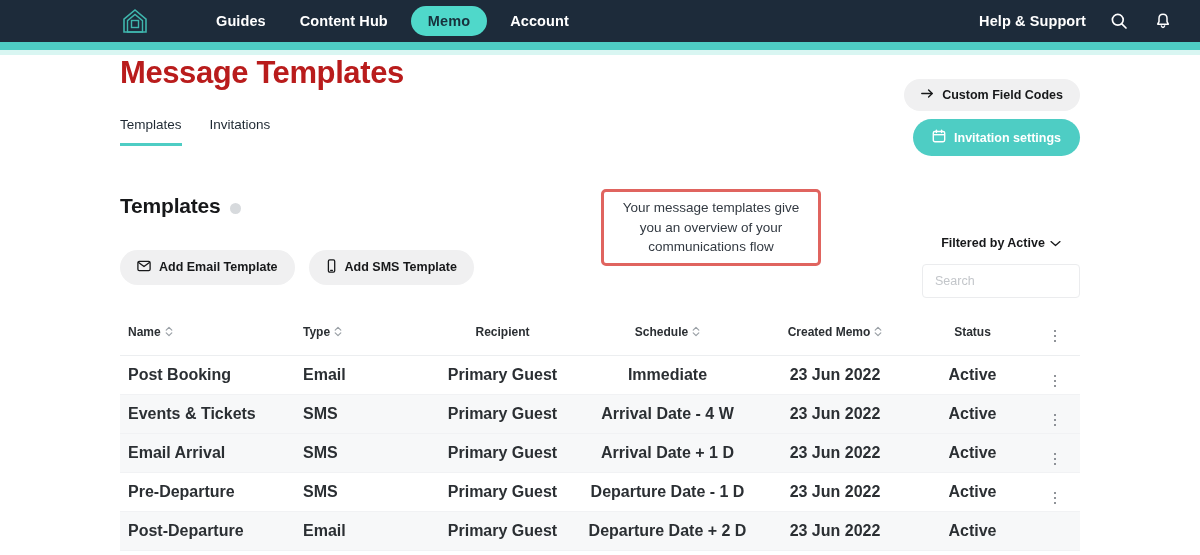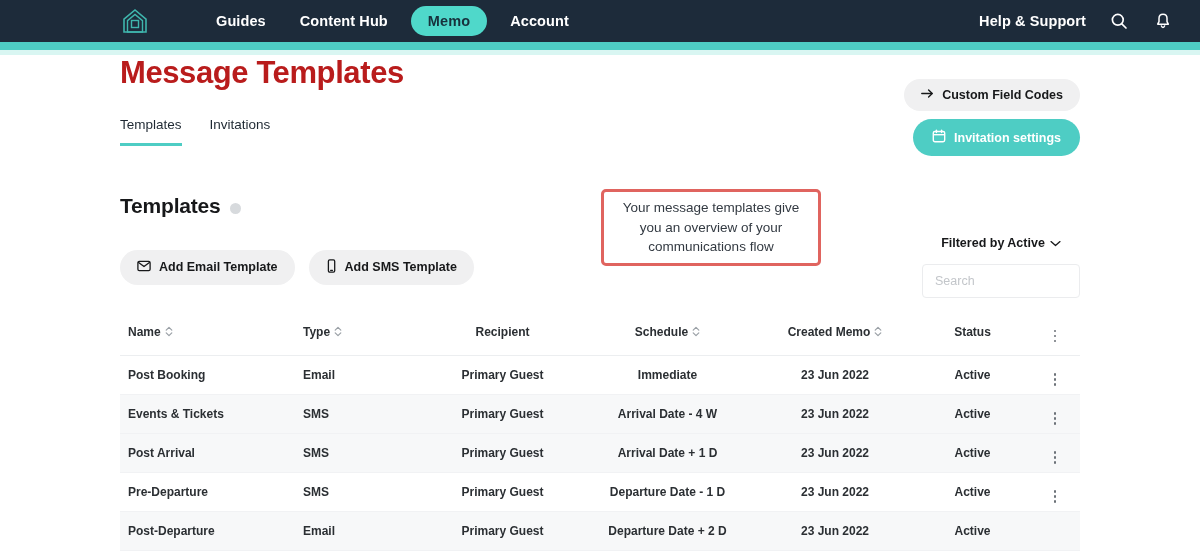--- a/index.html
+++ b/index.html
@@ -234,21 +234,21 @@
     padding: 0 0 13px 0;
     border-bottom: 1px solid #eceef0;
     white-space: nowrap;
   }
   .table th .th-inner {
     display: inline-flex;
     align-items: center;
     gap: 4px;
   }
   .table td {
-    font-size: 12px;
+    font-size: 16px;
     font-weight: bold;
     color: #2b2f33;
     text-align: center;
     height: 39px;
     border-bottom: 1px solid #f1f2f4;
     white-space: nowrap;
   }
   .table tbody tr.alt { background: #f7f8f9; }
   .col-name  { width: 175px; text-align: left !important; padding-left: 8px !important; }
   .col-type  { width: 130px; text-align: left !important; padding-left: 8px !important; }
@@ -479,21 +479,21 @@
           <td class="col-schedule">Arrival Date - 4 W</td>
           <td class="col-created">23 Jun 2022</td>
           <td class="col-status">Active</td>
           <td class="col-menu"><span class="kebab">
               <i></i>
               <i></i>
               <i></i>
             </span></td>
         </tr>
         <tr class="alt">
-          <td class="col-name">Post Arrival</td>
+          <td class="col-name">Email Arrival</td>
           <td class="col-type">SMS</td>
           <td class="col-recipient">Primary Guest</td>
           <td class="col-schedule">Arrival Date + 1 D</td>
           <td class="col-created">23 Jun 2022</td>
           <td class="col-status">Active</td>
           <td class="col-menu"><span class="kebab">
               <i></i>
               <i></i>
               <i></i>
             </span></td>

